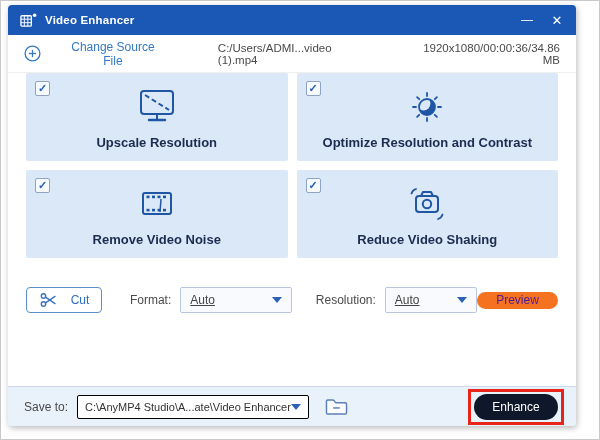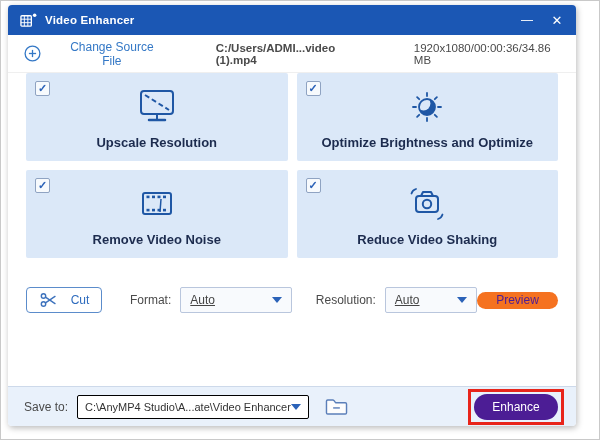--- a/index.html
+++ b/index.html
@@ -46,22 +46,22 @@
     display:flex; align-items:center;
     padding:0 16px;
     border-bottom:1px solid #efefef;
     font-size:11.5px; color:#4a4a4a;
   }
   .change-src {
     display:flex; align-items:center; gap:23px;
     color:#3478c6; font-size:12px; cursor:pointer; background:none; border:none;
     font-family:inherit;
   }
-  .src-path { margin-left:56px;font-weight:bold; }
-  .src-info { margin-left:46px; }
+  .src-path { margin-left:56px; }
+  .src-info { margin-left:46px;text-align:right; }
   
   .instruction {
     padding:15px 20px 12px;
     font-size:12px; color:#585858;
   }
   
   .grid {
     padding:0 18px;
     display:grid;
     grid-template-columns:1fr 1fr;
@@ -165,21 +165,21 @@
   }
   .enhance-wrap {
     margin-left:auto;
     border:3px solid #e8251b;
     padding:2px 3px;
     background:transparent;
   }
   .enhance-btn {
     width:84px; height:26px;
     border:none; border-radius:13px;
-    background:#4c1d95; color:#fff;
+    background:#0f172a; color:#fff;
     font-size:12px; font-family:inherit;
     cursor:pointer;
   }
 </style>
 </head>
 <body>
 
 <div class="frame"></div>
 
 <div class="window">
@@ -243,21 +243,21 @@
             <line x1="12" y1="21" x2="9" y2="21"></line>
             <line x1="23" y1="10" x2="23" y2="7"></line>
             <line x1="23" y1="32" x2="23" y2="35"></line>
             <line x1="30.8" y1="13.2" x2="32.9" y2="11.1"></line>
             <line x1="15.2" y1="13.2" x2="13.1" y2="11.1"></line>
             <line x1="30.8" y1="28.8" x2="32.9" y2="30.9"></line>
             <line x1="15.2" y1="28.8" x2="13.1" y2="30.9"></line>
           </g>
         </svg>
       </span>
-      <span class="label">Optimize Brightness and Optimize</span>
+      <span class="label">Optimize Resolution and Contrast</span>
     </div>
 
     <div class="card">
       <span class="checkbox">✓</span>
       <span class="icon-box">
         <svg width="46" height="42" viewBox="0 0 46 42">
           <rect x="9" y="10" width="28" height="21" rx="2" fill="none" stroke="#1f57a5" stroke-width="2"></rect>
           <g fill="#1f57a5">
             <rect x="12.5" y="12.6" width="3" height="2.6"></rect>
             <rect x="18" y="12.6" width="3" height="2.6"></rect>

